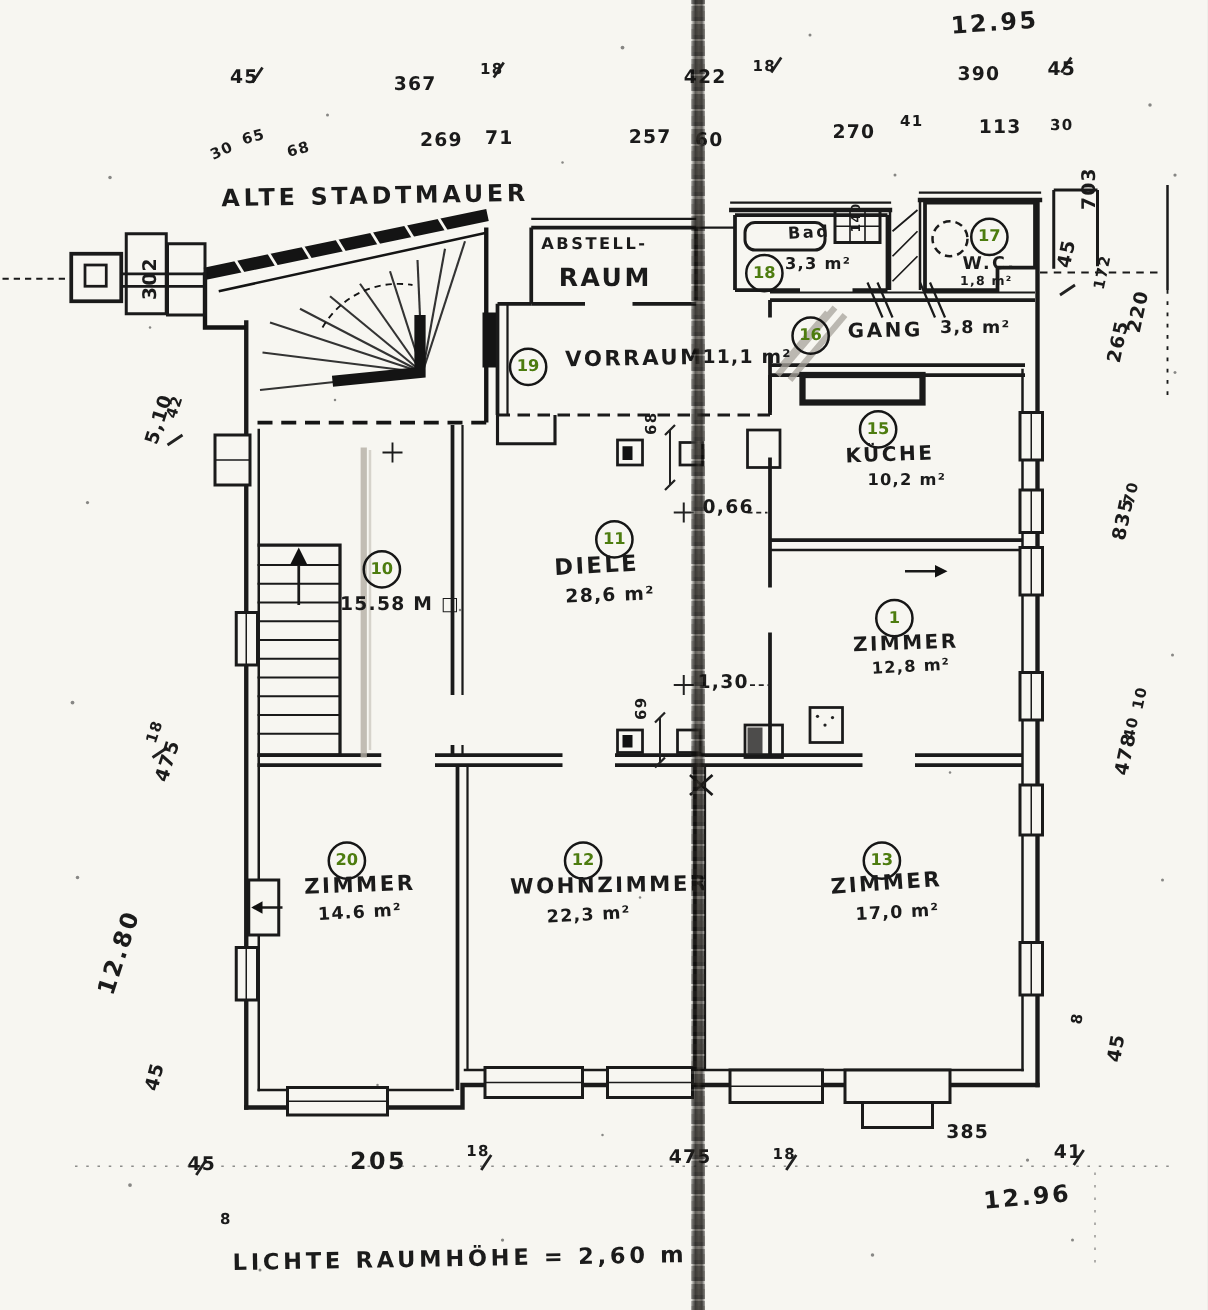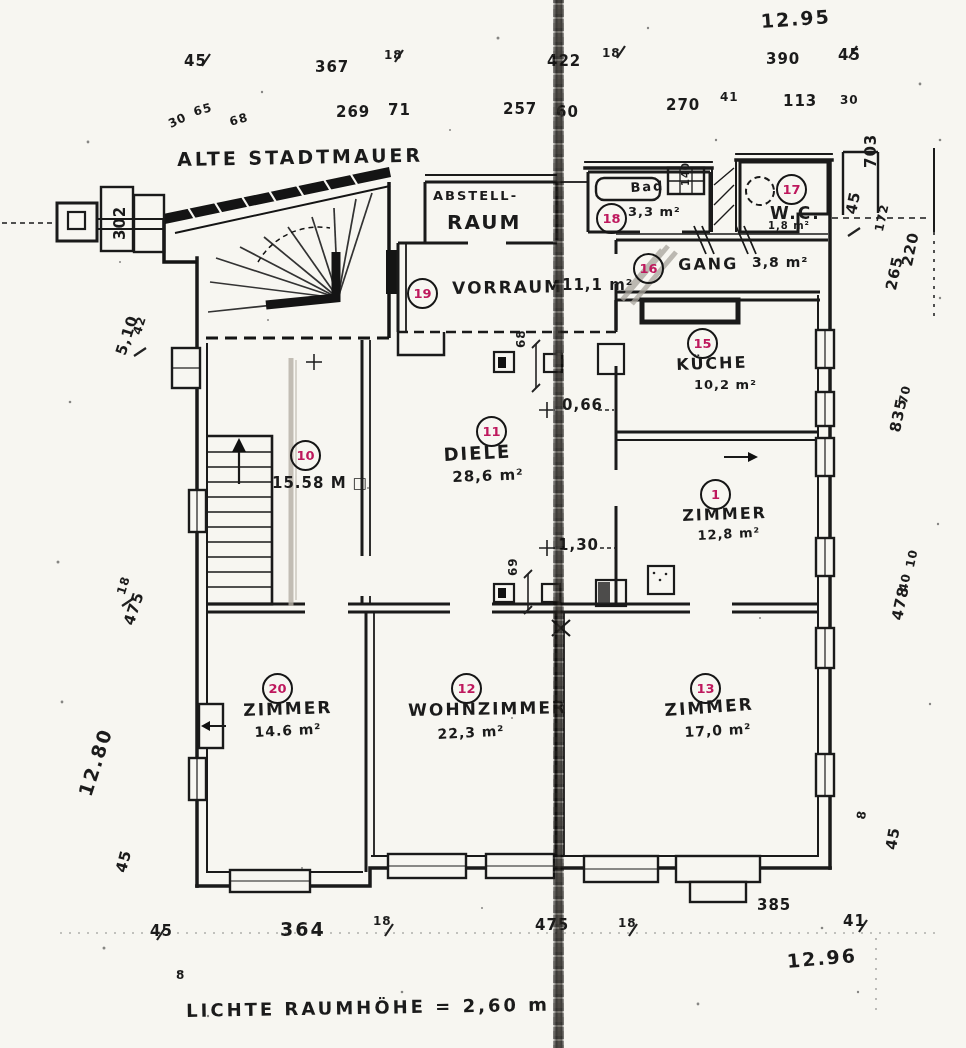--- a/index.html
+++ b/index.html
@@ -8,21 +8,21 @@
   .sheet svg{position:absolute;left:0;top:0;z-index:1;}
   .txt{position:absolute;z-index:3;color:#1b1b1b;white-space:nowrap;transform-origin:left top;
        font-family:"DejaVu Sans",sans-serif;font-weight:600;}
   .dim{font-size:15px;letter-spacing:1px;}
   .dim.sm{font-size:12px;}
   .dim.lg{font-size:19px;letter-spacing:2px;}
   .rname{font-size:16px;letter-spacing:2px;}
   .rarea{font-size:13px;letter-spacing:1px;}
   .hdr{font-size:19px;letter-spacing:3px;}
   .badge{position:absolute;z-index:3;width:27px;height:27px;border:2.5px solid #161616;border-radius:50%;
-         display:flex;align-items:center;justify-content:center;font-size:13px;font-weight:700;color:#be185d;
+         display:flex;align-items:center;justify-content:center;font-size:13px;font-weight:700;color:#4d7c0f;
          background:transparent;}
   .fold{position:absolute;z-index:5;top:0;left:553px;width:11px;height:1048px;opacity:.92;
     background:
       repeating-linear-gradient(180deg, rgba(0,0,0,.45) 0 3px, rgba(255,255,255,.10) 3px 5px, rgba(0,0,0,.30) 5px 9px, rgba(30,28,25,.5) 9px 14px),
       linear-gradient(90deg, rgba(70,66,60,.15), rgba(28,26,22,.85) 30%, rgba(82,76,68,.9) 55%, rgba(22,20,17,.8) 78%, rgba(90,84,75,.18));}
 </style>
 </head>
 <body>
 
 <div class="sheet">
@@ -296,21 +296,21 @@
 <span class="badge" style="left:290px;top:440px">10</span>
 <span class="badge" style="left:700px;top:479px">1</span>
 <span class="badge" style="left:262px;top:673px">20</span>
 <span class="badge" style="left:451px;top:673px">12</span>
 <span class="badge" style="left:690px;top:673px">13</span>
 
 <span class="txt rname" style="left:452px;top:278px;font-size:17px;transform:rotate(-1deg)">VORRAUM</span>
 <span class="txt rarea" style="left:562px;top:276px;font-size:15px">11,1 m²</span>
 <span class="txt rname" style="left:630px;top:180px;font-size:13px;transform:rotate(-3deg)">Bad</span>
 <span class="txt rarea" style="left:628px;top:204px">3,3 m²</span>
-<span class="txt rname" style="left:770px;top:203px;font-size:17px">W.C.</span>
+<span class="txt rname" style="left:770px;top:203px;font-size:14px">W.C.</span>
 <span class="txt rarea" style="left:768px;top:220px;font-size:10px">1,8 m²</span>
 <span class="txt rname" style="left:678px;top:255px;transform:rotate(-1deg)">GANG</span>
 <span class="txt rarea" style="left:752px;top:254px;font-size:14px">3,8 m²</span>
 <span class="txt rname" style="left:676px;top:355px;transform:rotate(-2deg)">KÜCHE</span>
 <span class="txt rarea" style="left:694px;top:377px">10,2 m²</span>
 <span class="txt rname" style="left:443px;top:444px;font-size:18px;transform:rotate(-3deg)">DIELE</span>
 <span class="txt rarea" style="left:452px;top:468px;font-size:15px;transform:rotate(-2deg)">28,6 m²</span>
 <span class="txt rarea" style="left:272px;top:474px;font-size:15px">15.58 M □</span>
 <span class="txt rname" style="left:682px;top:506px;transform:rotate(-2deg)">ZIMMER</span>
 <span class="txt rarea" style="left:697px;top:528px;transform:rotate(-3deg)">12,8 m²</span>
@@ -353,21 +353,21 @@
 <span class="txt dim" style="left:898px;top:264px;transform:rotate(-78deg)">220</span>
 <span class="txt dim" style="left:882px;top:288px;transform:rotate(-78deg)">265</span>
 <span class="txt dim sm" style="left:896px;top:402px;transform:rotate(-78deg)">70</span>
 <span class="txt dim" style="left:886px;top:430px;transform:rotate(-78deg)">835</span>
 <span class="txt dim sm" style="left:903px;top:566px;transform:rotate(-78deg)">10</span>
 <span class="txt dim sm" style="left:896px;top:590px;transform:rotate(-78deg)">40</span>
 <span class="txt dim" style="left:888px;top:618px;transform:rotate(-78deg)">478</span>
 <span class="txt dim sm" style="left:854px;top:818px;transform:rotate(-80deg)">8</span>
 <span class="txt dim" style="left:882px;top:848px;transform:rotate(-80deg)">45</span>
 <span class="txt dim" style="left:150px;top:922px">45</span>
-<span class="txt dim lg" style="left:280px;top:918px">364</span>
+<span class="txt dim lg" style="left:280px;top:918px">205</span>
 <span class="txt dim sm" style="left:373px;top:914px">18</span>
 <span class="txt dim" style="left:535px;top:916px">475</span>
 <span class="txt dim sm" style="left:618px;top:916px">18</span>
 <span class="txt dim" style="left:757px;top:896px">385</span>
 <span class="txt dim" style="left:843px;top:912px">41</span>
 <span class="txt dim lg" style="left:786px;top:950px;transform:rotate(-5deg)">12.96</span>
 <span class="txt dim sm" style="left:176px;top:968px">8</span>
 <span class="txt dim sm" style="left:514px;top:348px;transform:rotate(-90deg)">68</span>
 <span class="txt dim" style="left:562px;top:396px">0,66</span>
 <span class="txt dim" style="left:558px;top:536px">1,30</span>

